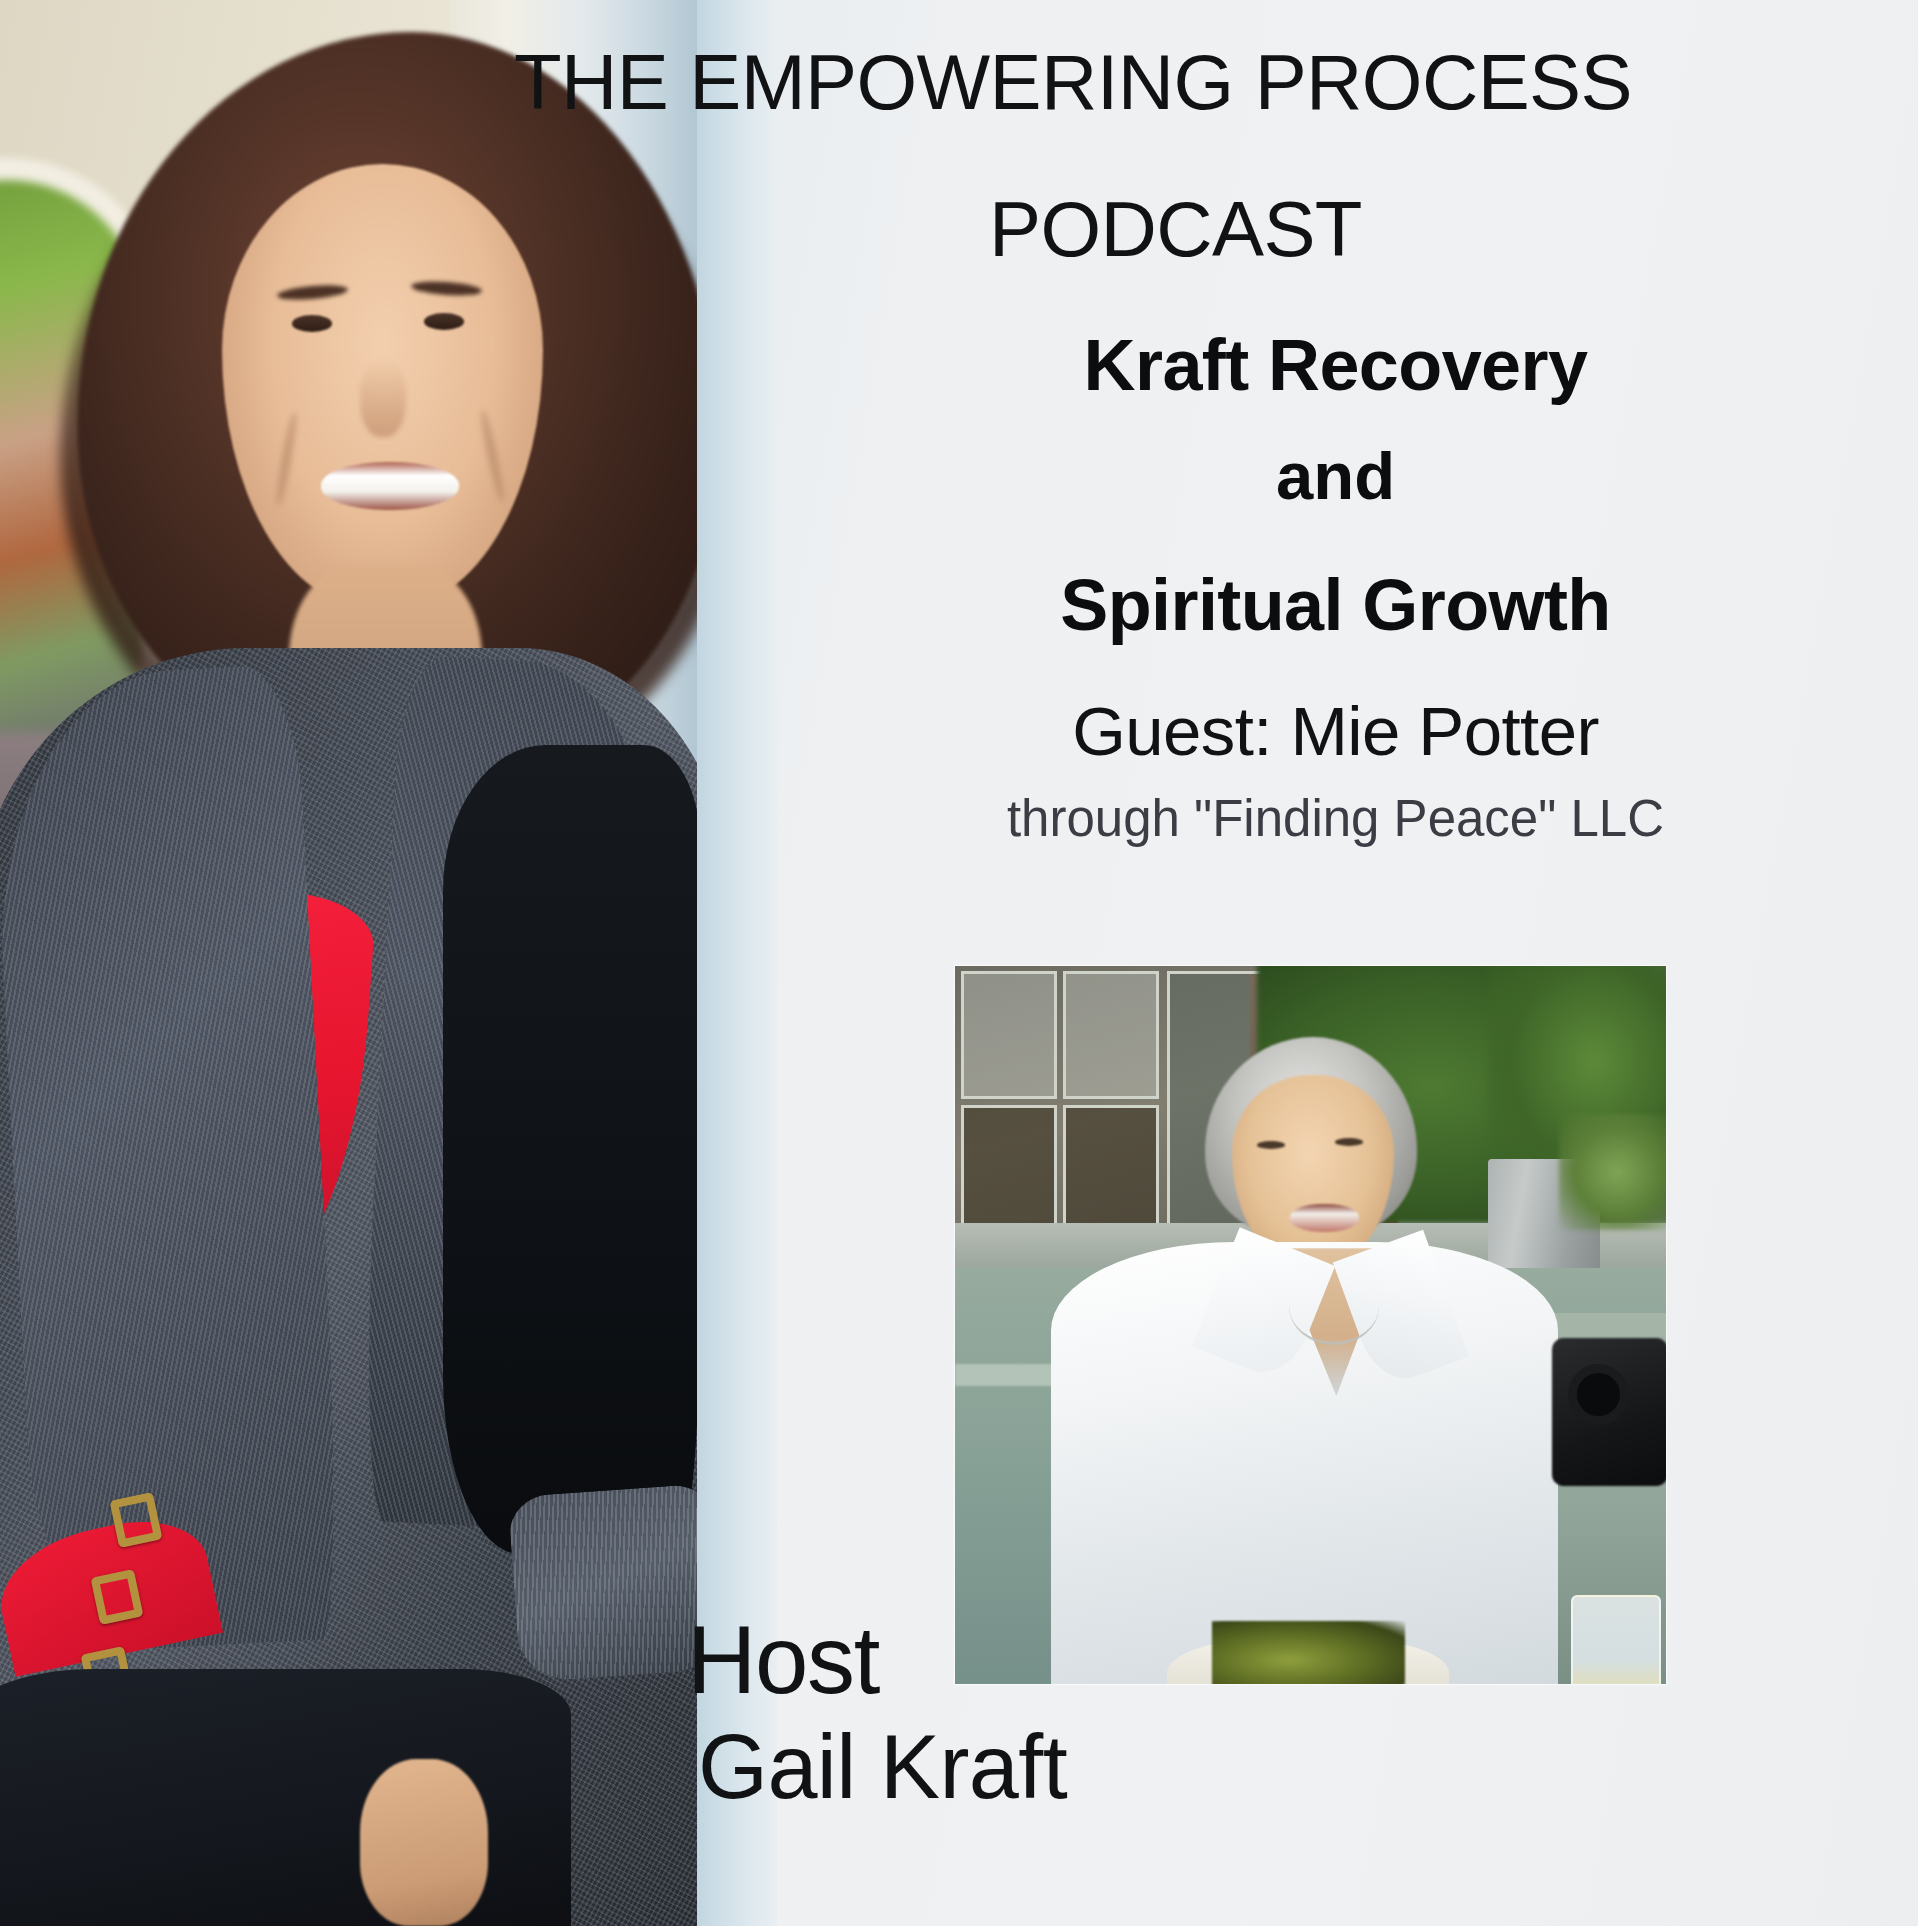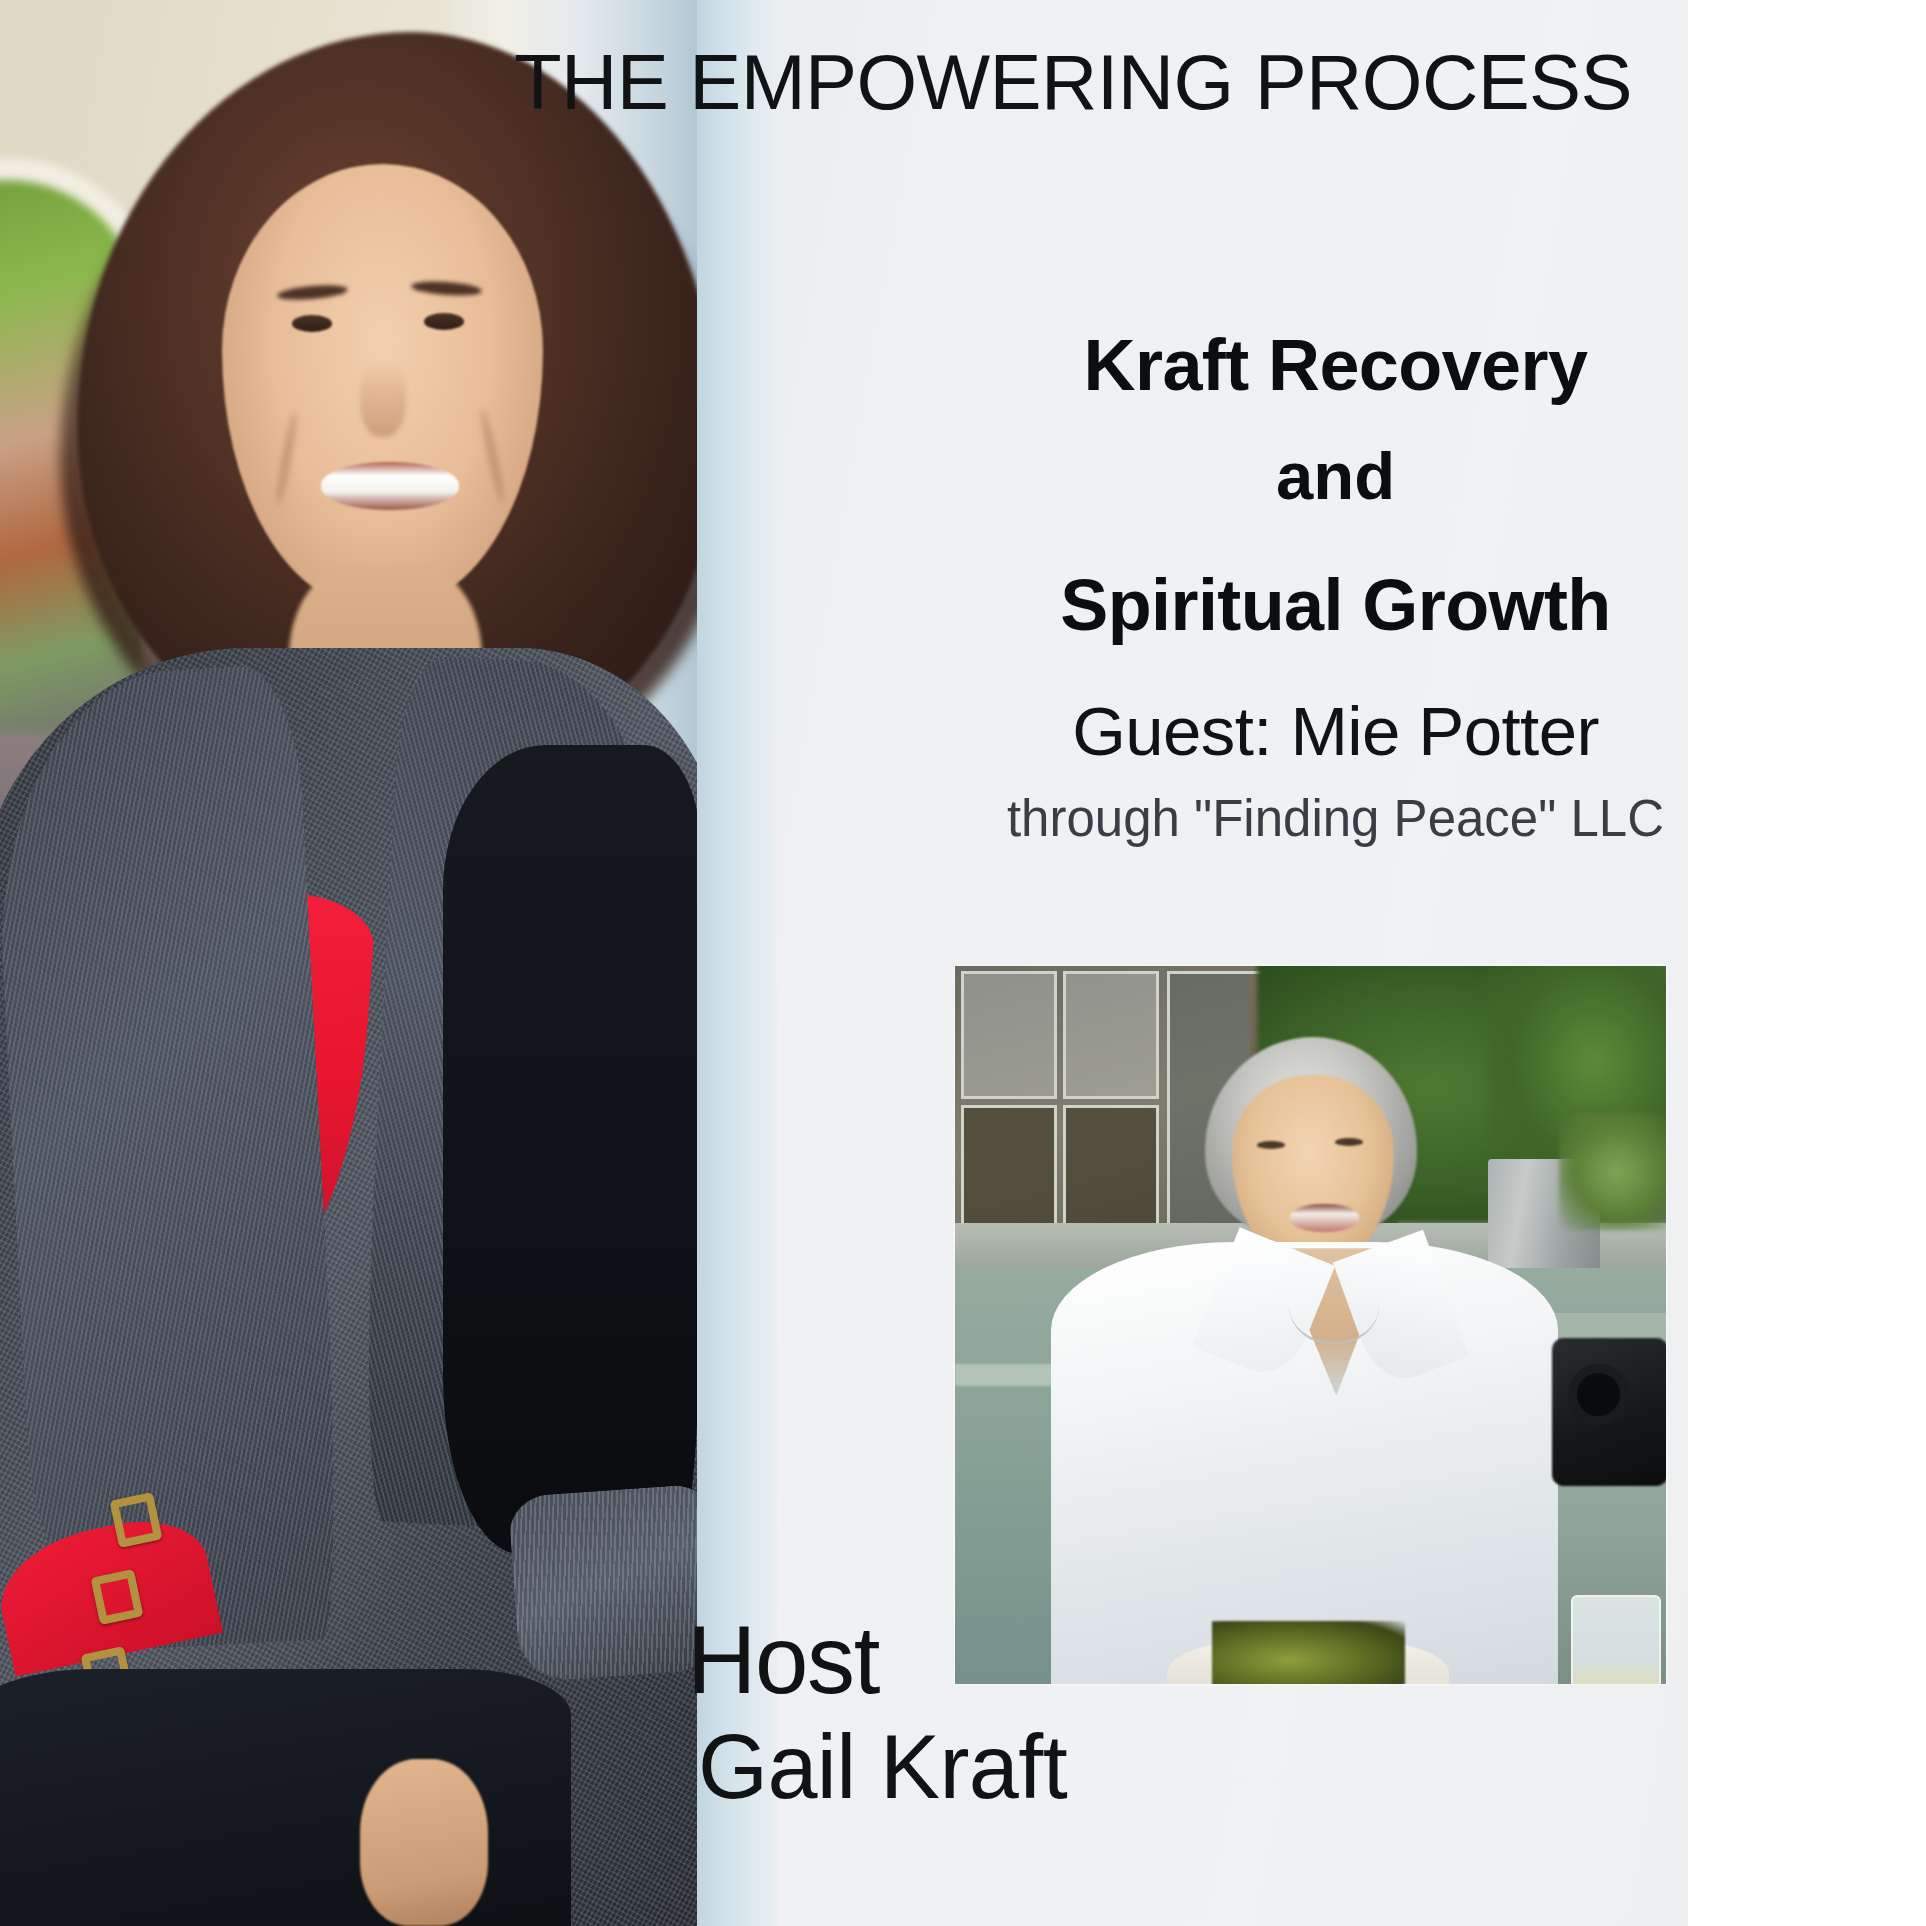--- a/index.html
+++ b/index.html
@@ -1,20 +1,20 @@
 <!DOCTYPE html>
 <html style="font-size:10.3px"><head>
 <meta charset="utf-8">
 <title>The Empowering Process Podcast</title>
 <style>
   html,body{margin:0;padding:0;background:#ffffff;}
   *{box-sizing:border-box;}
   #cover{
     position:relative;
-    width:1688px;height:1926px;
+    width:1918px;height:1926px;
     overflow:hidden;
     background:#eef0f2;
     font-family:"Liberation Sans","DejaVu Sans",sans-serif;
   }
 
   
   .bg-right{
     position:absolute;left:745px;top:0;width:1181px;height:1926px;
     background:linear-gradient(100deg,#e8edf0 0%,#eef0f2 14%,#f0f1f3 55%,#eceef0 100%);
   }
@@ -384,20 +384,21 @@
     <div class="hp-cuff"></div>
     <div class="hp-redtop2"></div>
     <div class="buckle b1"></div>
     <div class="buckle b2"></div>
     <div class="buckle b3"></div>
     <div class="hp-pants"></div>
     <div class="hp-hand"></div>
   </div>
 
   <div class="title-line1">THE EMPOWERING PROCESS</div>
+  <div class="title-line2">PODCAST</div>
 
   <div class="topic-1">Kraft Recovery</div>
   <div class="topic-and">and</div>
   <div class="topic-2">Spiritual Growth</div>
 
   <div class="guest-name">Guest: Mie Potter</div>
   <div class="guest-role">
     <div>through "Finding Peace" LLC</div>
   </div>
 

